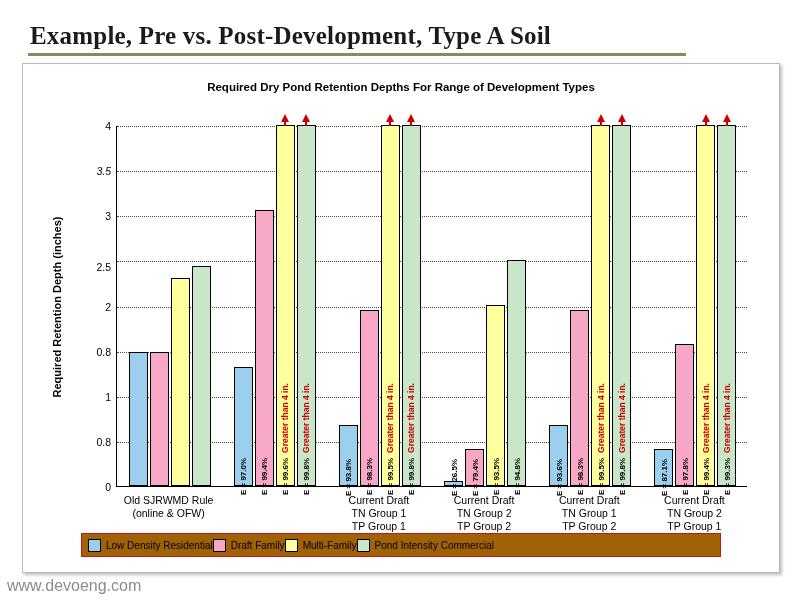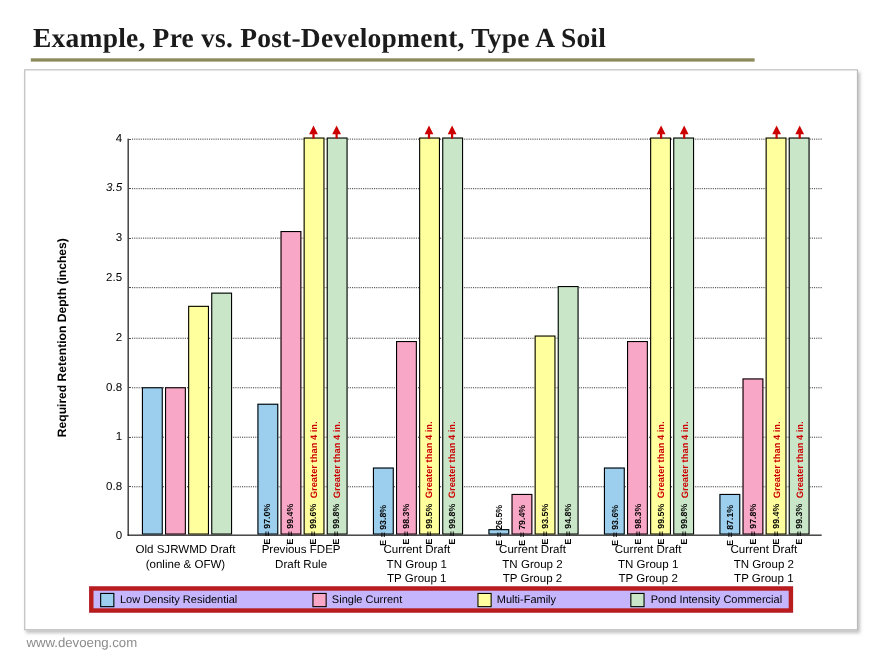--- a/index.html
+++ b/index.html
@@ -189,80 +189,81 @@
     color: #000;
     line-height: 13px;
   }
   
   #legend {
     position: absolute;
     left: 58px;
     top: 469px;
     width: 640px;
     height: 24px;
-    border: 4px solid #b91c1c;
-    background: #c4b5fd;
+    border: 1px solid #b91c1c;
+    background: #a16207;
     display: flex;
     align-items: center;
-    justify-content: space-between;
+    justify-content: flex-start;
     padding: 0 6px;
     box-sizing: border-box;
   }
   .legend-item {
     display: flex;
     align-items: center;
     gap: 5px;
     font-size: 10px;
     color: #000;
     white-space: nowrap;
   }
   .swatch {
     width: 11px; height: 11px;
     border: 1px solid #000;
     display: inline-block;
   }
   #footer-url {
     position: absolute;
-    left: 24px;
+    left: 7px;
     top: 577px;
-    font-size: 12px;
+    font-size: 16px;
     color: #8c8c8c;
   }
 </style>
 </head>
 <body>
 
 <div id="slide">
 
   <div id="title-band">
     <div id="slide-title">Example, Pre vs. Post-Development, Type A Soil</div>
     <div id="title-rule"></div>
   </div>
 
   <div id="chart-frame">
     <div id="chart-title">
+      <div>Required Dry Pond Retention Depths For Range of Development Types</div>
     </div>
 
     <div id="y-axis-title">
       <span>Required Retention Depth (inches)</span>
     </div>
 
     <div id="plot">
         <div class="gridline" style="top: 361px; border-top: none;"></div>
         <div class="ytick-label" style="top: 361px;">0</div>
         <div class="gridline" style="top: 315.875px;"></div>
         <div class="ytick-label" style="top: 315.875px;">0.8</div>
         <div class="gridline" style="top: 270.75px;"></div>
         <div class="ytick-label" style="top: 270.75px;">1</div>
         <div class="gridline" style="top: 225.625px;"></div>
         <div class="ytick-label" style="top: 225.625px;">0.8</div>
         <div class="gridline" style="top: 180.5px;"></div>
         <div class="ytick-label" style="top: 180.5px;">2</div>
         <div class="gridline" style="top: 135.375px;"></div>
-        <div class="ytick-label" style="top: 126px;">2.5</div>
+        <div class="ytick-label" style="top: 141px;">2.5</div>
         <div class="gridline" style="top: 90.25px;"></div>
         <div class="ytick-label" style="top: 90.25px;">3</div>
         <div class="gridline" style="top: 45.125px;"></div>
         <div class="ytick-label" style="top: 45.125px; font-style: italic;">3.5</div>
         <div class="gridline" style="top: 0px;"></div>
         <div class="ytick-label" style="top: 0px;">4</div>
         <div class="group" style="left: 0px; width: 105.167px;">
           <div class="bars">
             <div class="barwrap">
               <div class="bar c0" title="Low Density Residential: 1.49" style="height: 134.472px;"></div>
@@ -424,38 +425,34 @@
         </div>
       </div>
 
     <div id="legend">
         <div class="legend-item">
           <span class="swatch" style="background: rgb(156, 207, 238);"></span>
           <span>Low Density Residential</span>
         </div>
         <div class="legend-item">
           <span class="swatch" style="background: rgb(249, 167, 198);"></span>
-          <span>Single Current</span>
+          <span>Draft Family</span>
         </div>
         <div class="legend-item">
           <span class="swatch" style="background: rgb(255, 255, 158);"></span>
           <span>Multi-Family</span>
         </div>
         <div class="legend-item">
           <span class="swatch" style="background: rgb(201, 230, 201);"></span>
           <span>Pond Intensity Commercial</span>
         </div>
       </div>
   <div class="xlabel" style="left: 93px; width: 105.167px;">
-        <div>Old SJRWMD Draft</div>
+        <div>Old SJRWMD Rule</div>
         <div>(online &amp; OFW)</div>
-      </div>
-      <div class="xlabel" style="left: 198.167px; width: 105.167px;">
-        <div>Previous FDEP</div>
-        <div>Draft Rule</div>
       </div>
       <div class="xlabel" style="left: 303.333px; width: 105.167px;">
         <div>Current Draft</div>
         <div>TN Group 1</div>
         <div>TP Group 1</div>
       </div>
       <div class="xlabel" style="left: 408.5px; width: 105.167px;">
         <div>Current Draft</div>
         <div>TN Group 2</div>
         <div>TP Group 2</div>

